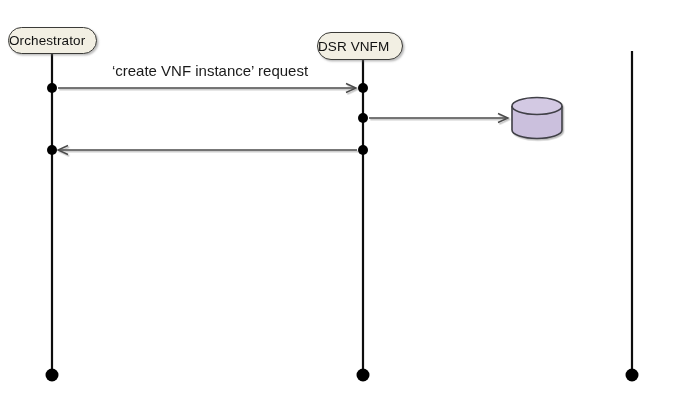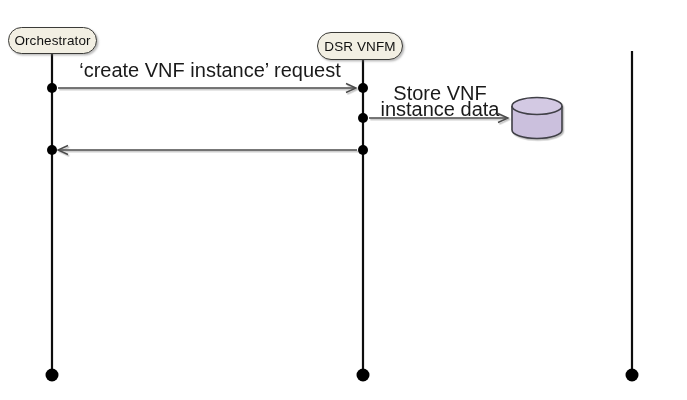--- a/index.html
+++ b/index.html
@@ -21,32 +21,31 @@
     top: 0;
   }
   .actor {
     position: absolute;
     box-sizing: border-box;
     background: #f2efe3;
     border: 1.4px solid #3b3b38;
     border-radius: 14px;
     display: flex;
     align-items: center;
-    justify-content: center;
     font-size: 13.5px;
     color: #111111;
     box-shadow: 1.5px 1.5px 2px rgba(110,110,110,0.45);
     letter-spacing: 0.1px;
   }
   .actor-orchestrator { left: 8px;   top: 27px; width: 89px; height: 27px; }
   .actor-dsr          { left: 317px; top: 32px; width: 86px; height: 28px; }
   .actor-openstack    { left: 589px; top: 23px; width: 87px; height: 28px; }
   .msg-label {
     position: absolute;
-    font-size: 20px;
+    font-size: 15px;
     color: #1a1a1a;
     text-align: center;
     line-height: 17px;
     white-space: pre-line;
   }
   .label-msg1 { left: 57px;  top: 62px;  width: 306px; }
   .label-msg2 { left: 378px; top: 85px;  width: 124px; line-height: 16px; }
   .label-msg3 { left: 57px;  top: 129px; width: 306px; }
 </style>
 </head>
@@ -97,16 +96,14 @@
   </svg>
 
   <div class="actor actor-orchestrator">
     <span>Orchestrator</span>
   </div>
   <div class="actor actor-dsr">
     <span>DSR VNFM</span>
   </div>
 
   <div class="msg-label label-msg1">‘create VNF instance’ request</div>
-  <div class="msg-label label-msg2">Store VNF
-instance data</div>
 
 </div>
 
 </body></html>

